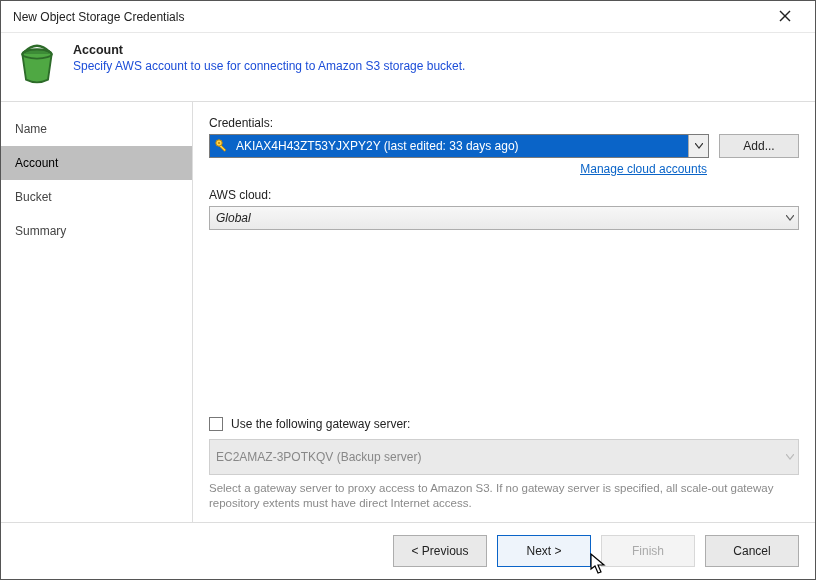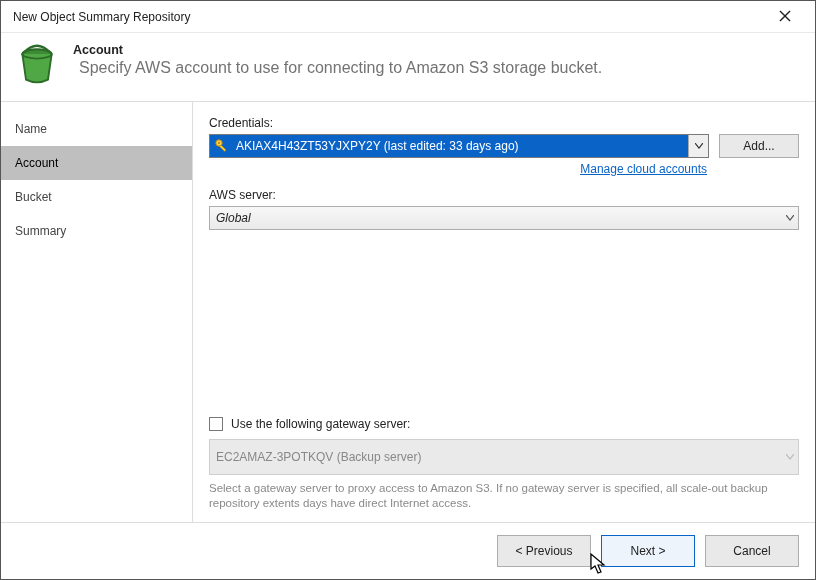--- a/index.html
+++ b/index.html
@@ -11,21 +11,21 @@
   .titlebar {
     height: 32px; display: flex; align-items: center; padding: 0 10px 0 12px; border-bottom: 1px solid #e8e8e8;
   }
   .titlebar .title { flex: 1; font-size: 12px; }
   .titlebar .close { width: 40px; text-align: center; font-size: 14px; line-height: 1; cursor: default; }
   .header {
     display: flex; align-items: flex-start; padding: 10px 14px 14px 14px; gap: 14px; border-bottom: 1px solid #ddd;
   }
   .bucket-icon { width: 44px; height: 44px; flex: 0 0 44px; }
   .header-text .h1 { font-weight: 600; font-size: 12.5px; margin-bottom: 2px; }
-  .header-text .h2 { font-size: 16px; color: #737373; margin-left: 6px; }
+  .header-text .h2 { font-size: 12px; color: #1d4ed8; }
   .body { flex: 1; display: flex; min-height: 0; }
   .sidebar {
     width: 192px; border-right: 1px solid #ddd; background: #fff; padding-top: 10px;
   }
   .sidebar .step {
     padding: 10px 14px; font-size: 12px; color: #444; cursor: default;
   }
   .sidebar .step.active { background: #bfbfbf; color: #000; }
   .main { flex: 1; padding: 14px 16px 10px 16px; display: flex; flex-direction: column; }
   .field-label { font-size: 12px; margin-bottom: 4px; }
@@ -73,21 +73,21 @@
   .cursor {
     position: absolute; left: 589px; top: 552px; pointer-events: none;
   }
 </style>
 </head>
 <body>
 
 <div class="window">
 
   <div class="titlebar">
-    <div class="title">New Object Summary Repository</div>
+    <div class="title">New Object Storage Credentials</div>
     <div class="close">
       <svg width="12" height="12" viewBox="0 0 12 12">
         <line x1="1" y1="1" x2="11" y2="11" stroke="#222" stroke-width="1.4"></line>
         <line x1="11" y1="1" x2="1" y2="11" stroke="#222" stroke-width="1.4"></line>
       </svg>
     </div>
   </div>
 
   <div class="header">
     <svg class="bucket-icon" viewBox="0 0 48 48">
@@ -128,21 +128,21 @@
               </svg>
           </div>
         </div>
         <div class="btn">Add...</div>
       </div>
 
       <div class="manage-row">
         <span class="link">Manage cloud accounts</span>
       </div>
 
-      <div class="field-label">AWS server:</div>
+      <div class="field-label">AWS cloud:</div>
       <div class="region-select">
         <span>Global</span>
         <div class="dd2">
           <svg width="8" height="6" viewBox="0 0 8 6">
               <path d="M0 0 L4 5 L8 0" fill="none" stroke="#555" stroke-width="1.2"></path>
             </svg>
         </div>
       </div>
 
       <div class="spacer"></div>
@@ -152,28 +152,29 @@
         <span>Use the following gateway server:</span>
       </div>
       <div class="gw-select">
         <span>EC2AMAZ-3POTKQV (Backup server)</span>
         <div class="dd2">
           <svg width="8" height="6" viewBox="0 0 8 6">
               <path d="M0 0 L4 5 L8 0" fill="none" stroke="#bbb" stroke-width="1.2"></path>
             </svg>
         </div>
       </div>
-      <div class="hint">Select a gateway server to proxy access to Amazon S3. If no gateway server is specified, all scale-out backup repository extents days have direct Internet access.</div>
+      <div class="hint">Select a gateway server to proxy access to Amazon S3. If no gateway server is specified, all scale-out gateway repository extents must have direct Internet access.</div>
 
     </div>
   </div>
 
   <div class="footer">
     <div class="btn">&lt; Previous</div>
     <div class="btn primary">Next &gt;</div>
+    <div class="btn disabled">Finish</div>
     <div class="btn">Cancel</div>
   </div>
 
   <svg class="cursor" width="18" height="22" viewBox="0 0 18 22">
     <path d="M1 1 L1 16 L5 13 L8 20 L11 19 L8 12 L14 12 Z" fill="#fff" stroke="#000" stroke-width="1.2"></path>
   </svg>
 
 </div>
 
 </body></html>

